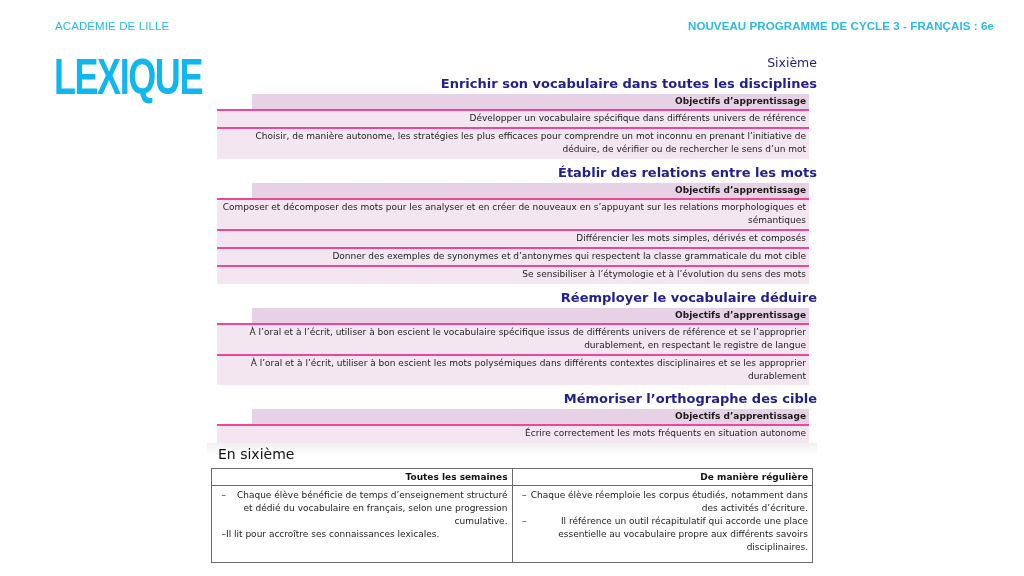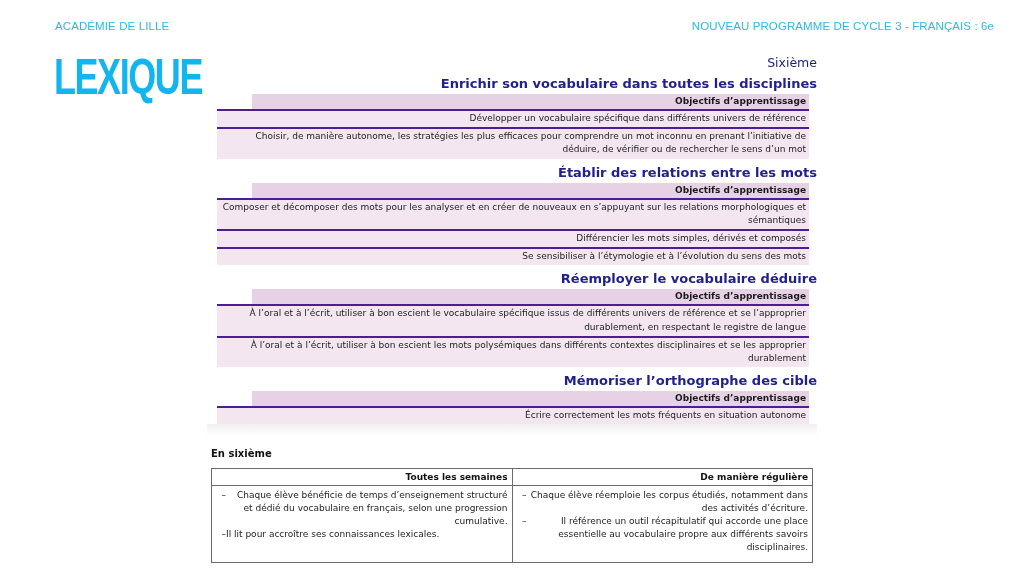--- a/index.html
+++ b/index.html
@@ -5,21 +5,21 @@
     * { box-sizing: border-box; margin: 0; padding: 0; }
     html, body { width: 1024px; height: 576px; background: #ffffff; overflow: hidden; }
     body { position: relative; font-family: "Liberation Sans", sans-serif; }
 
     .top-left {
       position: absolute; left: 55px; top: 20px;
       font-size: 11.5px; color: #2bb9e6; letter-spacing: 0.1px;
     }
     .top-right {
       position: absolute; right: 30px; top: 20px;
-      font-size: 11.5px; color: #2bb9e6; letter-spacing: 0.1px;
+      font-size: 11.5px; color: #2bb9e6; letter-spacing: 0.1px; font-weight: bold;
     }
     .big-title {
       position: absolute; left: 54px; top: 52px;
       font-family: "Liberation Sans", sans-serif; font-weight: bold;
       font-size: 50px; color: #12b6ef; letter-spacing: -2px;
       transform: scaleX(0.72); transform-origin: left top;
       line-height: 1;
     }
 
     .doc {
@@ -37,34 +37,34 @@
     .objectives {
       margin-left: 10px; width: 592px; margin-bottom: 4px;
     }
     .obj-head {
       background: #e6d2e4; font-size: 9px; font-weight: bold; color: #1a1a1a;
       padding: 0 3px; height: 15px; line-height: 15px; margin-left: 35px;
     }
     .obj-item {
       background: #f3e6f1; font-size: 9px; color: #222;
       padding: 1px 3px 2px 3px; line-height: 13.2px;
-      border-top: 2px solid #4c1d95;
+      border-top: 2px solid #ec4899;
     }
     .obj-item:first-of-type { border-top: none; }
     .fade {
       height: 12px; margin-left: 0; width: 610px;
       background: linear-gradient(#f0f0f0, #ffffff);
     }
 
     .week {
       position: absolute; left: 211px; top: 446px; width: 602px;
       font-family: "DejaVu Sans", sans-serif;
     }
     .week-title {
-      font-size: 10px; font-weight: bold; color: #111; height: 22px; line-height: 16px;
+      font-size: 14px; font-weight: normal; color: #111; height: 22px; line-height: 16px; margin-left: 7px;
     }
     table.week-table {
       border-collapse: collapse; width: 602px; table-layout: fixed;
     }
     .week-table th, .week-table td {
       border: 1px solid #6a6a6a; vertical-align: top; text-align: right;
       font-size: 9px; color: #222;
     }
     .week-table th {
       font-weight: bold; color: #111; height: 17px; padding: 2px 4px; line-height: 12px;
@@ -92,20 +92,21 @@
       <div class="obj-item">Choisir, de manière autonome, les stratégies les plus efficaces pour comprendre un mot inconnu en prenant l’initiative de déduire, de vérifier ou de rechercher le sens d’un mot</div>
     </div>
   </div>
 
   <div>
     <div class="section-title">Établir des relations entre les mots</div>
     <div class="objectives">
       <div class="obj-head">Objectifs d’apprentissage</div>
       <div class="obj-item">Composer et décomposer des mots pour les analyser et en créer de nouveaux en s’appuyant sur les relations morphologiques et sémantiques</div>
       <div class="obj-item">Différencier les mots simples, dérivés et composés</div>
+      <div class="obj-item">Donner des exemples de synonymes et d’antonymes qui respectent la classe grammaticale du mot cible</div>
       <div class="obj-item">Se sensibiliser à l’étymologie et à l’évolution du sens des mots</div>
     </div>
   </div>
 
   <div>
     <div class="section-title">Réemployer le vocabulaire déduire</div>
     <div class="objectives">
       <div class="obj-head">Objectifs d’apprentissage</div>
       <div class="obj-item">À l’oral et à l’écrit, utiliser à bon escient le vocabulaire spécifique issus de différents univers de référence et se l’approprier durablement, en respectant le registre de langue</div>
       <div class="obj-item">À l’oral et à l’écrit, utiliser à bon escient les mots polysémiques dans différents contextes disciplinaires et se les approprier durablement</div>

